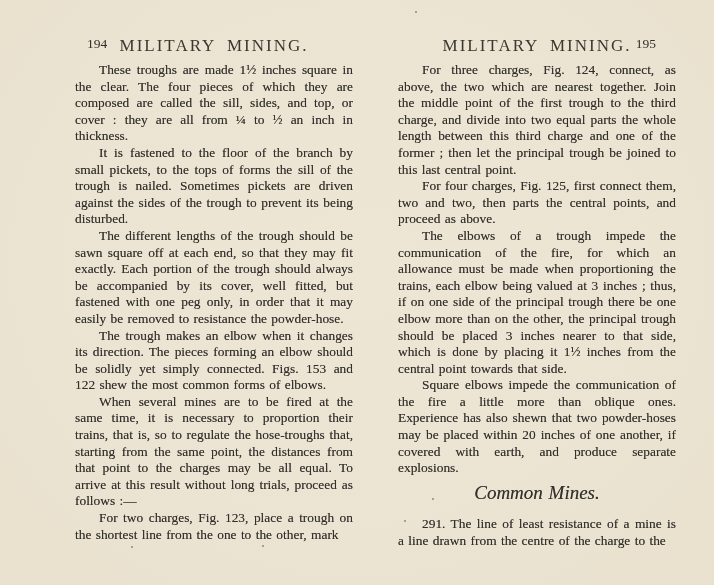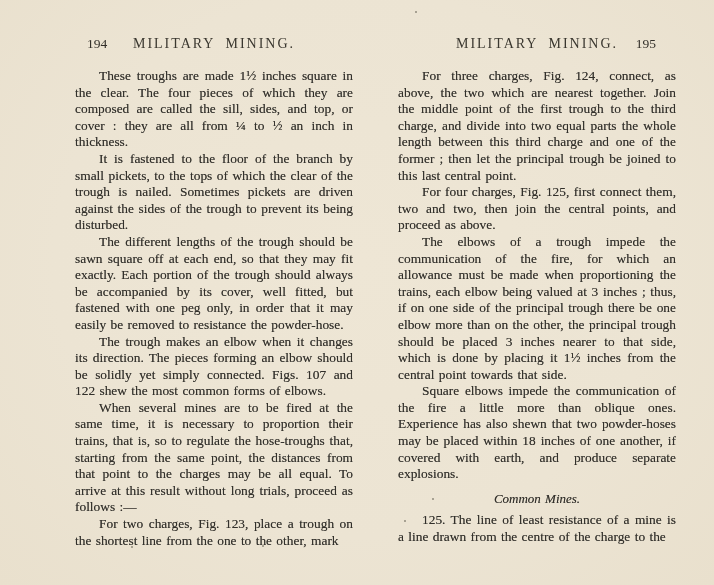--- a/index.html
+++ b/index.html
@@ -24,27 +24,27 @@
     position: absolute;
     top: 36px;
     width: 278px;
   }
   #left-page  { left: 75px; }
   #right-page { left: 398px; }
 
   .page-header {
     position: relative;
     height: 20px;
-    margin-bottom: 12px;
+    margin-bottom: 6px;
   }
   .running-title {
     position: absolute;
     left: 0; right: 0;
     text-align: center;
-    font-size: 14px;
+    font-size: 17px;
     letter-spacing: 2px;
     word-spacing: 5px;
     text-transform: uppercase;
     color: #3a372f;
   }
   .page-number {
     position: absolute;
     font-size: 13.5px;
     color: #33302a;
   }
@@ -60,22 +60,22 @@
   }
   .page-body p.para {
     margin: 0;
   }
   .page-body p.para.indent {
     text-indent: 24px;
   }
   .section-heading {
     text-align: center;
     font-style: italic;
-    font-size: 13px;
-    margin: 8px 0 5px 0;
+    font-size: 19px;
+    margin: 8px 0 15px 0;
     text-indent: 0;
   }
 
   .scan-speck {
     position: absolute;
     width: 2px;
     height: 2px;
     border-radius: 50%;
     background: rgba(70,65,55,0.55);
   }
@@ -85,40 +85,40 @@
 
 <div class="spread">
 
   <div class="page" id="left-page">
     <div class="page-header">
       <span class="page-number outer-left">194</span>
       <span class="running-title">MILITARY MINING.</span>
     </div>
     <div class="page-body" id="left-body">
         <p class="para indent">These troughs are made 1½ inches square in the clear.  The four pieces of which they are composed are called the sill, sides, and top, or cover : they are all from ¼ to ½ an inch in thickness.</p>
-        <p class="para indent">It is fastened to the floor of the branch by small pickets, to the tops of which the clear of the trough is nailed.  Sometimes pickets are driven against the sides of the trough to prevent its being disturbed.</p>
+        <p class="para indent">It is fastened to the floor of the branch by small pickets, to the tops of forms the sill of the trough is nailed.  Sometimes pickets are driven against the sides of the trough to prevent its being disturbed.</p>
         <p class="para indent">The different lengths of the trough should be sawn square off at each end, so that they may fit exactly.  Each portion of the trough should always be accompanied by its cover, well fitted, but fastened with one peg only, in order that it may easily be removed to resistance the powder-hose.</p>
-        <p class="para indent">The trough makes an elbow when it changes its direction.  The pieces forming an elbow should be solidly yet simply connected.  Figs. 107 and 122 shew the most common forms of elbows.</p>
+        <p class="para indent">The trough makes an elbow when it changes its direction.  The pieces forming an elbow should be solidly yet simply connected.  Figs. 153 and 122 shew the most common forms of elbows.</p>
         <p class="para indent">When several mines are to be fired at the same time, it is necessary to proportion their trains, that is, so to regulate the hose-troughs that, starting from the same point, the distances from that point to the charges may be all equal.  To arrive at this result without long trials, proceed as follows :—</p>
         <p class="para indent">For two charges, Fig. 123, place a trough on the shortest line from the one to the other, mark</p>
       </div>
   </div>
 
   <div class="page" id="right-page">
     <div class="page-header">
       <span class="running-title">MILITARY MINING.</span>
       <span class="page-number outer-right">195</span>
     </div>
     <div class="page-body" id="right-body">
         <p class="para indent">For three charges, Fig. 124, connect, as above, the two which are nearest together.  Join the middle point of the first trough to the third charge, and divide into two equal parts the whole length between this third charge and one of the former ; then let the principal trough be joined to this last central point.</p>
-        <p class="para indent">For four charges, Fig. 125, first connect them, two and two, then join the central points, and proceed as above.</p>
+        <p class="para indent">For four charges, Fig. 125, first connect them, two and two, then parts the central points, and proceed as above.</p>
         <p class="para indent">The elbows of a trough impede the communication of the fire, for which an allowance must be made when proportioning the trains, each elbow being valued at 3 inches ; thus, if on one side of the principal trough there be one elbow more than on the other, the principal trough should be placed 3 inches nearer to that side, which is done by placing it 1½ inches from the central point towards that side.</p>
-        <p class="para indent">Square elbows impede the communication of the fire a little more than oblique ones.  Experience has also shewn that two powder-hoses may be placed within 18 inches of one another, if covered with earth, and produce separate explosions.</p>
+        <p class="para indent">Square elbows impede the communication of the fire a little more than oblique ones.  Experience has also shewn that two powder-hoses may be placed within 20 inches of one another, if covered with earth, and produce separate explosions.</p>
         <div class="section-heading">Common Mines.</div>
-        <p class="para indent">125.  The line of least resistance of a mine is a line drawn from the centre of the charge to the</p>
+        <p class="para indent">291.  The line of least resistance of a mine is a line drawn from the centre of the charge to the</p>
       </div>
   </div>
 
   <div class="scan-speck" style="left:415px; top:11px;"></div>
   <div class="scan-speck" style="left:131px; top:546px;"></div>
   <div class="scan-speck" style="left:262px; top:545px;"></div>
   <div class="scan-speck" style="left:404px; top:520px;"></div>
   <div class="scan-speck" style="left:432px; top:498px;"></div>
 </div>
 

